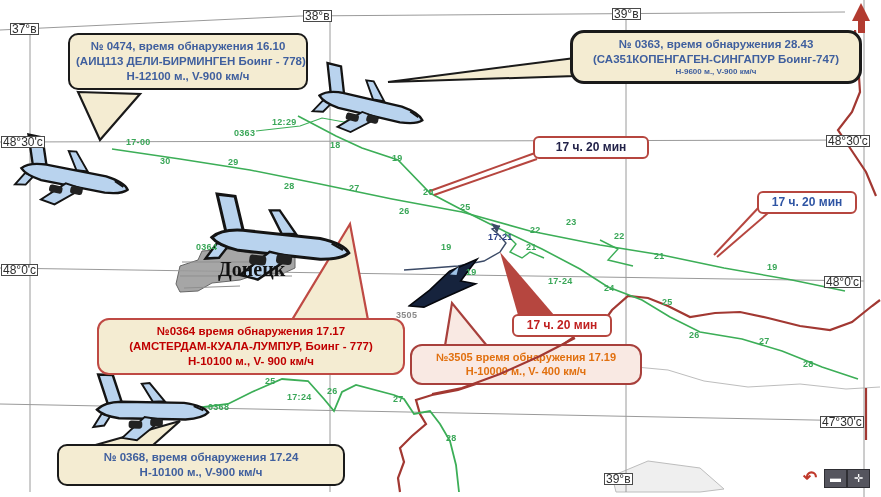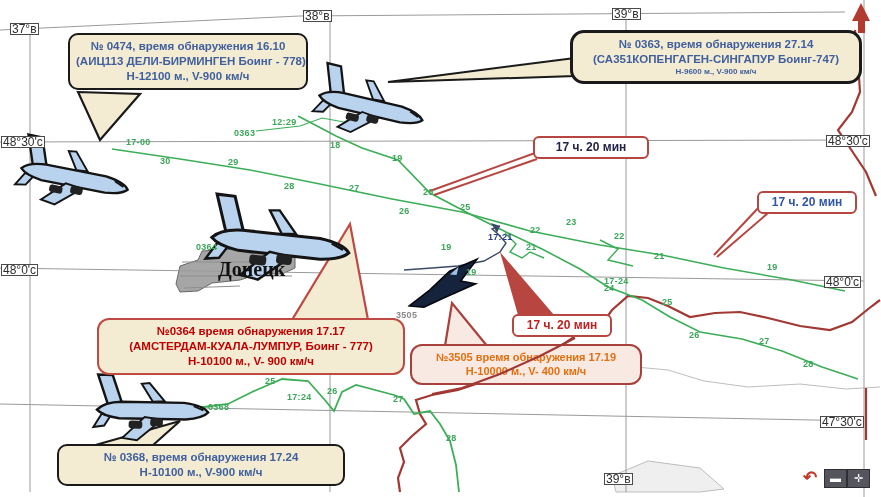--- a/index.html
+++ b/index.html
@@ -143,21 +143,21 @@
       <span class="tl" style="left: 530px; top: 225px; color: rgb(58, 167, 88);">22</span>
       <span class="tl" style="left: 526px; top: 242px; color: rgb(58, 167, 88);">21</span>
       <span class="tl" style="left: 614px; top: 231px; color: rgb(58, 167, 88);">22</span>
       <span class="tl" style="left: 654px; top: 251px; color: rgb(58, 167, 88);">21</span>
       <span class="tl" style="left: 767px; top: 262px; color: rgb(58, 167, 88);">19</span>
       <span class="tl" style="left: 441px; top: 242px; color: rgb(58, 167, 88);">19</span>
       <span class="tl" style="left: 466px; top: 267px; color: rgb(58, 167, 88);">19</span>
       <span class="tl" style="left: 488px; top: 232px; color: rgb(45, 63, 134);">17:21</span>
       <span class="tl" style="left: 396px; top: 266px; color: rgb(138, 138, 138); margin-top: 44px;">3505</span>
       <span class="tl" style="left: 196px; top: 242px; color: rgb(58, 167, 88);">0364</span>
-      <span class="tl" style="left: 604px; top: 276px; color: rgb(58, 167, 88); text-align: center;">17-24</span>
+      <span class="tl" style="left: 548px; top: 276px; color: rgb(58, 167, 88); text-align: center;">17-24</span>
       <span class="tl" style="left: 604px; top: 283px; color: rgb(58, 167, 88);">24</span>
       <span class="tl" style="left: 662px; top: 297px; color: rgb(58, 167, 88);">25</span>
       <span class="tl" style="left: 689px; top: 330px; color: rgb(58, 167, 88);">26</span>
       <span class="tl" style="left: 759px; top: 336px; color: rgb(58, 167, 88);">27</span>
       <span class="tl" style="left: 803px; top: 359px; color: rgb(58, 167, 88);">28</span>
       <span class="tl" style="left: 208px; top: 402px; color: rgb(58, 167, 88); text-align: center;">0368</span>
       <span class="tl" style="left: 265px; top: 376px; color: rgb(58, 167, 88);">25</span>
       <span class="tl" style="left: 287px; top: 392px; color: rgb(58, 167, 88);">17:24</span>
       <span class="tl" style="left: 327px; top: 386px; color: rgb(58, 167, 88);">26</span>
       <span class="tl" style="left: 393px; top: 394px; color: rgb(58, 167, 88);">27</span>
@@ -177,21 +177,21 @@
 
   <div id="city-label" style="left:218px;top:258px;">Донецк</div>
 
   <div class="callout beige" style="left:68px;top:33px;width:240px;color:#3f5f9e;">
     <div class="cl">№ 0474, время обнаружения 16.10</div>
     <div class="cl">(АИЦ113 ДЕЛИ-БИРМИНГЕН Боинг - 778)</div>
     <div class="cl">Н-12100 м., V-900 км/ч</div>
   </div>
 
   <div class="callout beige" style="left:570px;top:30px;width:292px;color:#3f5f9e;border-width:3px;border-radius:14px;">
-    <div class="cl">№ 0363, время обнаружения 27.14</div>
+    <div class="cl">№ 0363, время обнаружения 28.43</div>
     <div class="cl">(СА351КОПЕНГАГЕН-СИНГАПУР Боинг-747)</div>
     <div class="cl small">Н-9600 м., V-900 км/ч</div>
   </div>
 
   <div class="callout beige-red" style="left:97px;top:318px;width:308px;color:#c00000;border-radius:12px;">
     <div class="cl">№0364 время обнаружения 17.17</div>
     <div class="cl">(АМСТЕРДАМ-КУАЛА-ЛУМПУР, Боинг - 777)</div>
     <div class="cl">Н-10100 м., V- 900 км/ч</div>
   </div>
 

